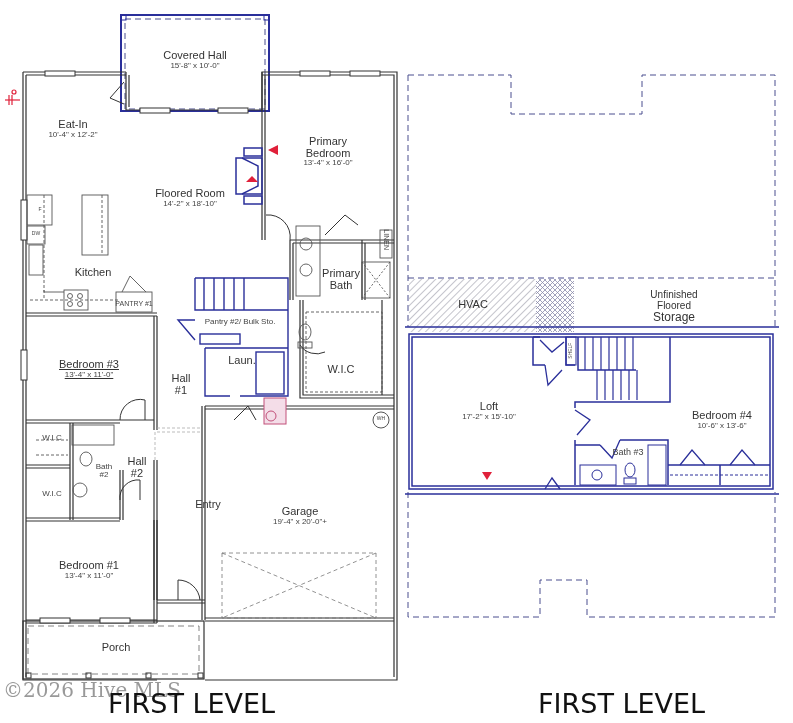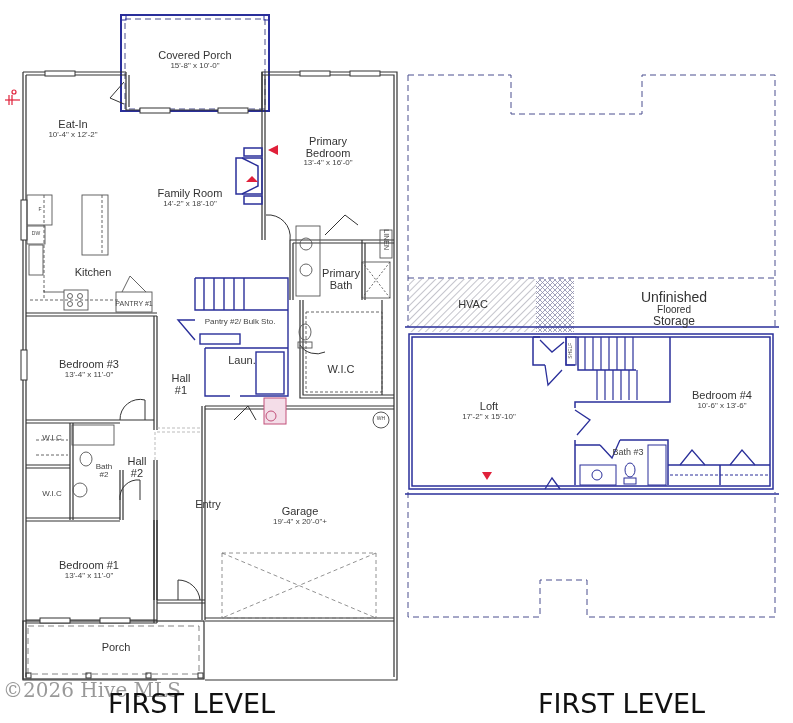--- a/index.html
+++ b/index.html
@@ -243,29 +243,29 @@
         <rect x="624" y="478" width="12" height="6"></rect>
       <rect x="648" y="445" width="18" height="40"></rect>
       <line x1="670" y1="475" x2="768" y2="475" stroke-dasharray="3,2"></line>
     </g>
     <rect x="566" y="337" width="10" height="28" fill="none" stroke="#2a2f9a"></rect>
     <path d="M482 472 L492 472 L487 480 Z" fill="#e0203a"></path>
   </g>
 </svg>
 
 <div class="lbl" style="left:195px;top:50px;">
-  <span class="name">Covered Porch</span>
+  <span class="name">Covered Hall</span>
   <span class="dim">15'-8" x 10'-0"</span>
 </div>
 <div class="lbl" style="left:73px;top:119px;">
   <span class="name">Eat-In</span>
   <span class="dim">10'-4" x 12'-2"</span>
 </div>
 <div class="lbl" style="left:190px;top:188px;">
-  <span class="name">Family Room</span>
+  <span class="name">Floored Room</span>
   <span class="dim">14'-2" x 18'-10"</span>
 </div>
 <div class="lbl" style="left:328px;top:136px;">
   <span class="name">Primary</span>
   <span class="name">Bedroom</span>
   <span class="dim">13'-4" x 16'-0"</span>
 </div>
 <div class="lbl" style="left:81px;top:267px;padding-left:24px;">
   <span class="name">Kitchen</span>
 </div>
@@ -285,21 +285,21 @@
 <div class="lbl" style="left:242px;top:355px;text-align:right;">
   <span class="name">Laun.</span>
 </div>
 <div class="lbl" style="left:341px;top:364px;">
   <span class="name">W.I.C</span>
 </div>
 <div class="lbl" style="left:181px;top:373px;">
   <span class="name">Hall</span>
   <span class="name">#1</span>
 </div>
-<div class="lbl" style="left:89px;top:359px;">
+<div class="lbl" style="left:89px;top:359px;text-decoration:underline;">
   <span class="name">Bedroom #3</span>
   <span class="dim">13'-4" x 11'-0"</span>
 </div>
 <div class="lbl" style="left:52px;top:434px;">
   <span class="dim" style="font-size:8px">W.I.C</span>
 </div>
 <div class="lbl" style="left:104px;top:463px;">
   <span class="dim">Bath</span>
   <span class="dim">#2</span>
 </div>
@@ -331,32 +331,32 @@
   <span class="dim" style="font-size:5px">F</span>
 </div>
 <div class="lbl" style="left:36px;top:231px;">
   <span class="dim" style="font-size:5px">DW</span>
 </div>
 
 <div class="lbl" style="left:473px;top:299px;">
   <span class="name">HVAC</span>
 </div>
 <div class="lbl" style="left:674px;top:290px;">
-  <span class="name" style="font-size:14px">Unfinished</span>
+  <span class="name" style="font-size:10px">Unfinished</span>
   <span class="name" style="font-size:10px">Floored</span>
   <span class="name" style="font-size:12px">Storage</span>
 </div>
 <div class="lbl" style="left:571px;top:348px;transform:translateX(-50%) rotate(-90deg);">
   <span class="dim" style="font-size:5px">SHELF</span>
 </div>
 <div class="lbl" style="left:489px;top:401px;">
   <span class="name">Loft</span>
   <span class="dim">17'-2" x 15'-10"</span>
 </div>
-<div class="lbl" style="left:722px;top:390px;">
+<div class="lbl" style="left:722px;top:410px;">
   <span class="name">Bedroom #4</span>
   <span class="dim">10'-6" x 13'-6"</span>
 </div>
 <div class="lbl" style="left:628px;top:448px;">
   <span class="dim" style="font-size:9px">Bath #3</span>
 </div>
 
 <div class="wm" style="left:3px;top:678px;">©2026 Hive MLS</div>
 <div class="level" style="left:108px;top:688px;">FIRST LEVEL</div>
 <div class="level" style="left:538px;top:688px;">FIRST LEVEL</div>

